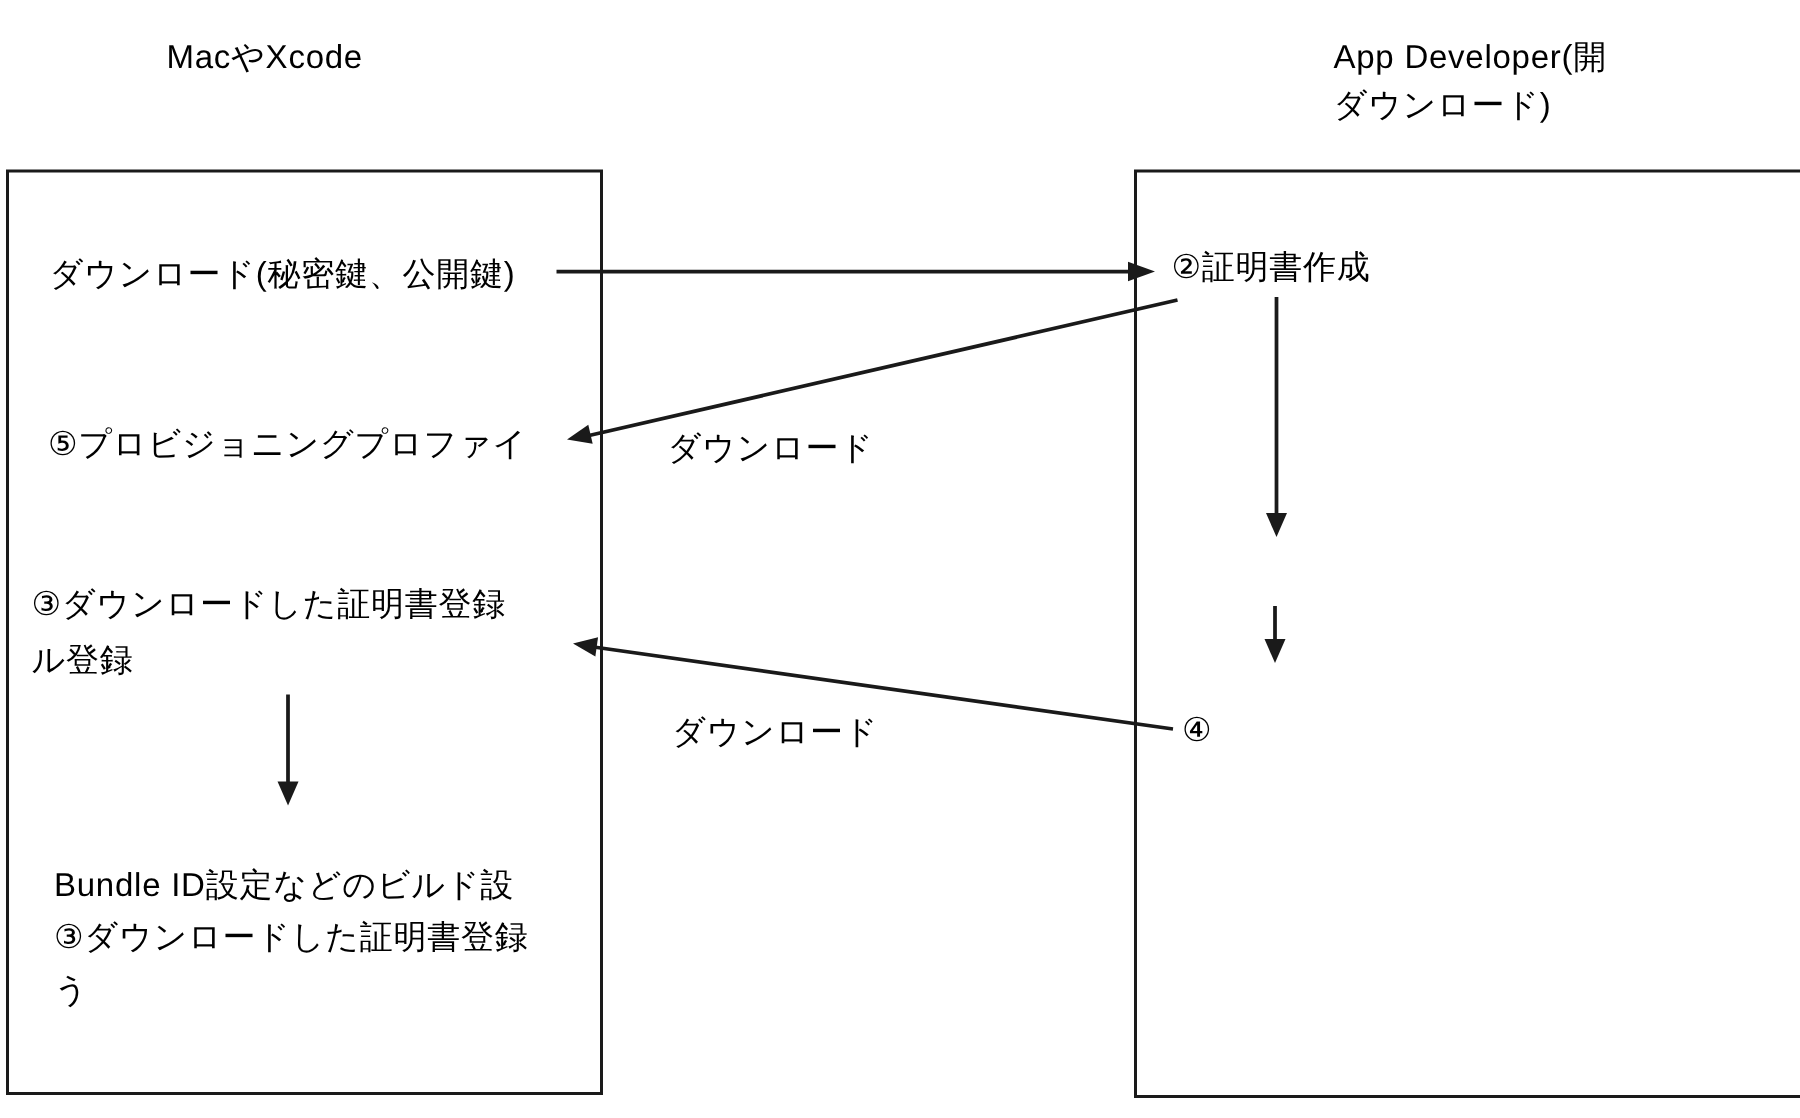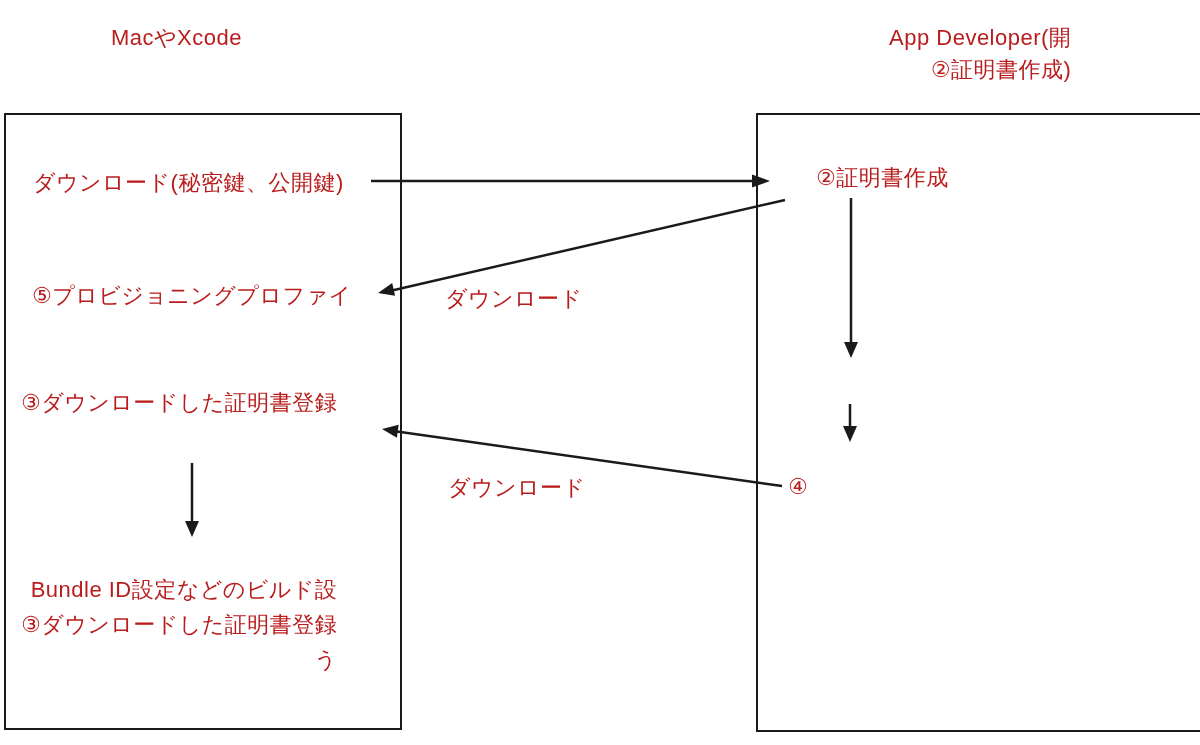--- a/index.html
+++ b/index.html
@@ -2,30 +2,30 @@
 <html><head>
 <meta charset="utf-8">
 <style>
   html,body{margin:0;padding:0;background:#ffffff;}
   .canvas{
     position:relative;
     width:1200px;height:745px;
     background:#ffffff;
     overflow:hidden;
     font-family:"Liberation Sans","DejaVu Sans",sans-serif;
-    color:#b91c1c;
+    color:#000000;
   }
   .label{
     position:absolute;
     font-size:22px;
     line-height:1.1;
     white-space:nowrap;
     letter-spacing:0.5px;
   }
-  .multiline{white-space:normal;text-align:right;}
+  .multiline{white-space:normal;}
   .multiline .line{white-space:nowrap;}
   .lh32 .line{line-height:32px;}
   .lh35 .line{line-height:35px;}
   .lh37 .line{line-height:37px;}
   .box{
     position:absolute;
     border:2.5px solid #1a1a1a;
     background:transparent;
     box-sizing:border-box;
   }
@@ -39,21 +39,21 @@
 </style>
 </head>
 <body>
 
 <div class="canvas">
 
   <div class="label" style="left:111px;top:26px">MacやXcode</div>
 
   <div class="label multiline lh32" style="left:889px;top:22px">
     <div class="line">App Developer(開</div>
-    <div class="line">②証明書作成)</div>
+    <div class="line">ダウンロード)</div>
   </div>
 
   <div class="box" style="left:4px;top:113px;width:398px;height:617px"></div>
   <div class="box" style="left:756px;top:113px;width:454px;height:619px"></div>
 
   <svg class="connectors" viewBox="0 0 1200 745">
     <g>
       <line x1="371" y1="181" x2="754" y2="181"></line>
       <polygon points="770,181 752,174.5 752,187.5"></polygon>
     </g>
@@ -78,32 +78,33 @@
       <polygon points="192,537 185,521 199,521"></polygon>
     </g>
   </svg>
 
   <div class="label" style="left:33px;top:171px">ダウンロード(秘密鍵、公開鍵)</div>
 
   <div class="label" style="left:32px;top:284px">⑤プロビジョニングプロファイ</div>
 
   <div class="label multiline lh37" style="left:21px;top:384px">
     <div class="line">③ダウンロードした証明書登録</div>
+    <div class="line">ル登録</div>
   </div>
 
-  <div class="label multiline lh35" style="left:21px;top:572px">
+  <div class="label multiline lh35" style="left:36px;top:572px">
     <div class="line">Bundle ID設定などのビルド設</div>
     <div class="line">③ダウンロードした証明書登録</div>
     <div class="line">う</div>
   </div>
 
 
   <div class="label" style="left:445px;top:287px">ダウンロード</div>
 
   <div class="label" style="left:448px;top:476px">ダウンロード</div>
 
-  <div class="label" style="left:816px;top:166px">②証明書作成</div>
+  <div class="label" style="left:781px;top:166px">②証明書作成</div>
 
 
   <div class="label" style="left:788px;top:475px">④</div>
 
 
 </div>
 
 </body></html>

